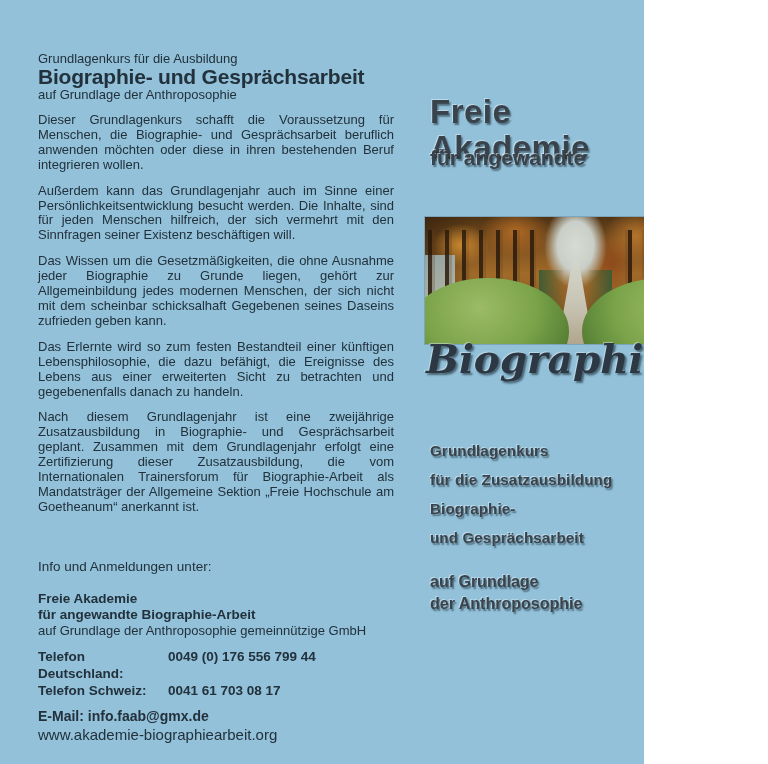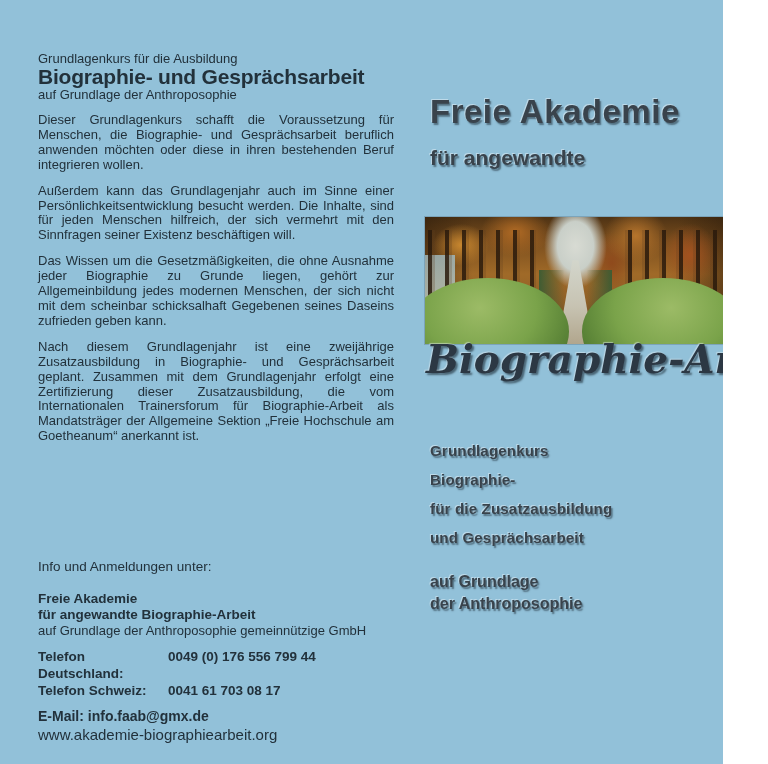--- a/index.html
+++ b/index.html
@@ -1,18 +1,18 @@
 <!DOCTYPE html>
 <html lang="de"><head>
 <meta charset="utf-8">
 <style>
   html,body { margin:0; padding:0; }
   .page {
     position:relative;
-    width:723px; height:764px;
+    width:644px; height:764px;
     background:#92c1d9;
     font-family:"Liberation Sans","DejaVu Sans",sans-serif;
     color:#22313b;
     overflow:hidden;
   }
 
   
   .left-col {
     position:absolute; left:38px; top:52px; width:356px;
   }
@@ -129,20 +129,21 @@
 <div class="page">
 
   <div class="left-col">
     <div class="kicker">Grundlagenkurs für die Ausbildung</div>
     <div class="doc-title">Biographie- und Gesprächsarbeit</div>
     <div class="doc-subtitle">auf Grundlage der Anthroposophie</div>
 
     <p class="body-par">Dieser Grundlagenkurs schafft die Voraussetzung für Menschen, die Biographie- und Gesprächsarbeit beruflich anwenden möchten oder diese in ihren bestehenden Beruf integrieren wollen.</p>
     <p class="body-par">Außerdem kann das Grundlagenjahr auch im Sinne einer Persönlichkeitsentwicklung besucht werden. Die Inhalte, sind für jeden Menschen hilfreich, der sich vermehrt mit den Sinnfragen seiner Existenz beschäftigen will.</p>
     <p class="body-par">Das Wissen um die Gesetzmäßigkeiten, die ohne Ausnahme jeder Biographie zu Grunde liegen, gehört zur Allgemeinbildung jedes modernen Menschen, der sich nicht mit dem scheinbar schicksalhaft Gegebenen seines Daseins zufrieden geben kann.</p>
+    <p class="body-par">Das Erlernte wird so zum festen Bestandteil einer künftigen Lebensphilosophie, die dazu befähigt, die Ereignisse des Lebens aus einer erweiterten Sicht zu betrachten und gegebenenfalls danach zu handeln.</p>
     <p class="body-par">Nach diesem Grundlagenjahr ist eine zweijährige Zusatzausbildung in Biographie- und Gesprächsarbeit geplant. Zusammen mit dem Grundlagenjahr erfolgt eine Zertifizierung dieser Zusatzausbildung, die vom Internationalen Trainersforum für Biographie-Arbeit als Mandatsträger der Allgemeine Sektion „Freie Hochschule am Goetheanum“ anerkannt ist.</p>
   </div>
 
   <div class="contact-block">
     <div class="info-label">Info und Anmeldungen unter:</div>
     <div class="org-block">
       <div class="org-bold">Freie Akademie</div>
       <div class="org-bold">für angewandte Biographie-Arbeit</div>
       <div class="org-sub">auf Grundlage der Anthroposophie gemeinnützige GmbH</div>
     </div>
@@ -172,22 +173,22 @@
     <div class="ph-greenwall"></div>
     <div class="ph-path"></div>
     <div class="ph-mound-left"></div>
     <div class="ph-mound-right"></div>
   </div>
 
   <div class="script-caption">Biographie-Arbeit</div>
 
   <div class="course-block emboss">
     <div>Grundlagenkurs</div>
+    <div>für die Zusatzausbildung</div>
     <div>Biographie-</div>
-    <div>für die Zusatzausbildung</div>
     <div>und Gesprächsarbeit</div>
   </div>
 
   <div class="basis-block emboss">
     <div>auf Grundlage</div>
     <div>der Anthroposophie</div>
   </div>
 
 </div>
 

